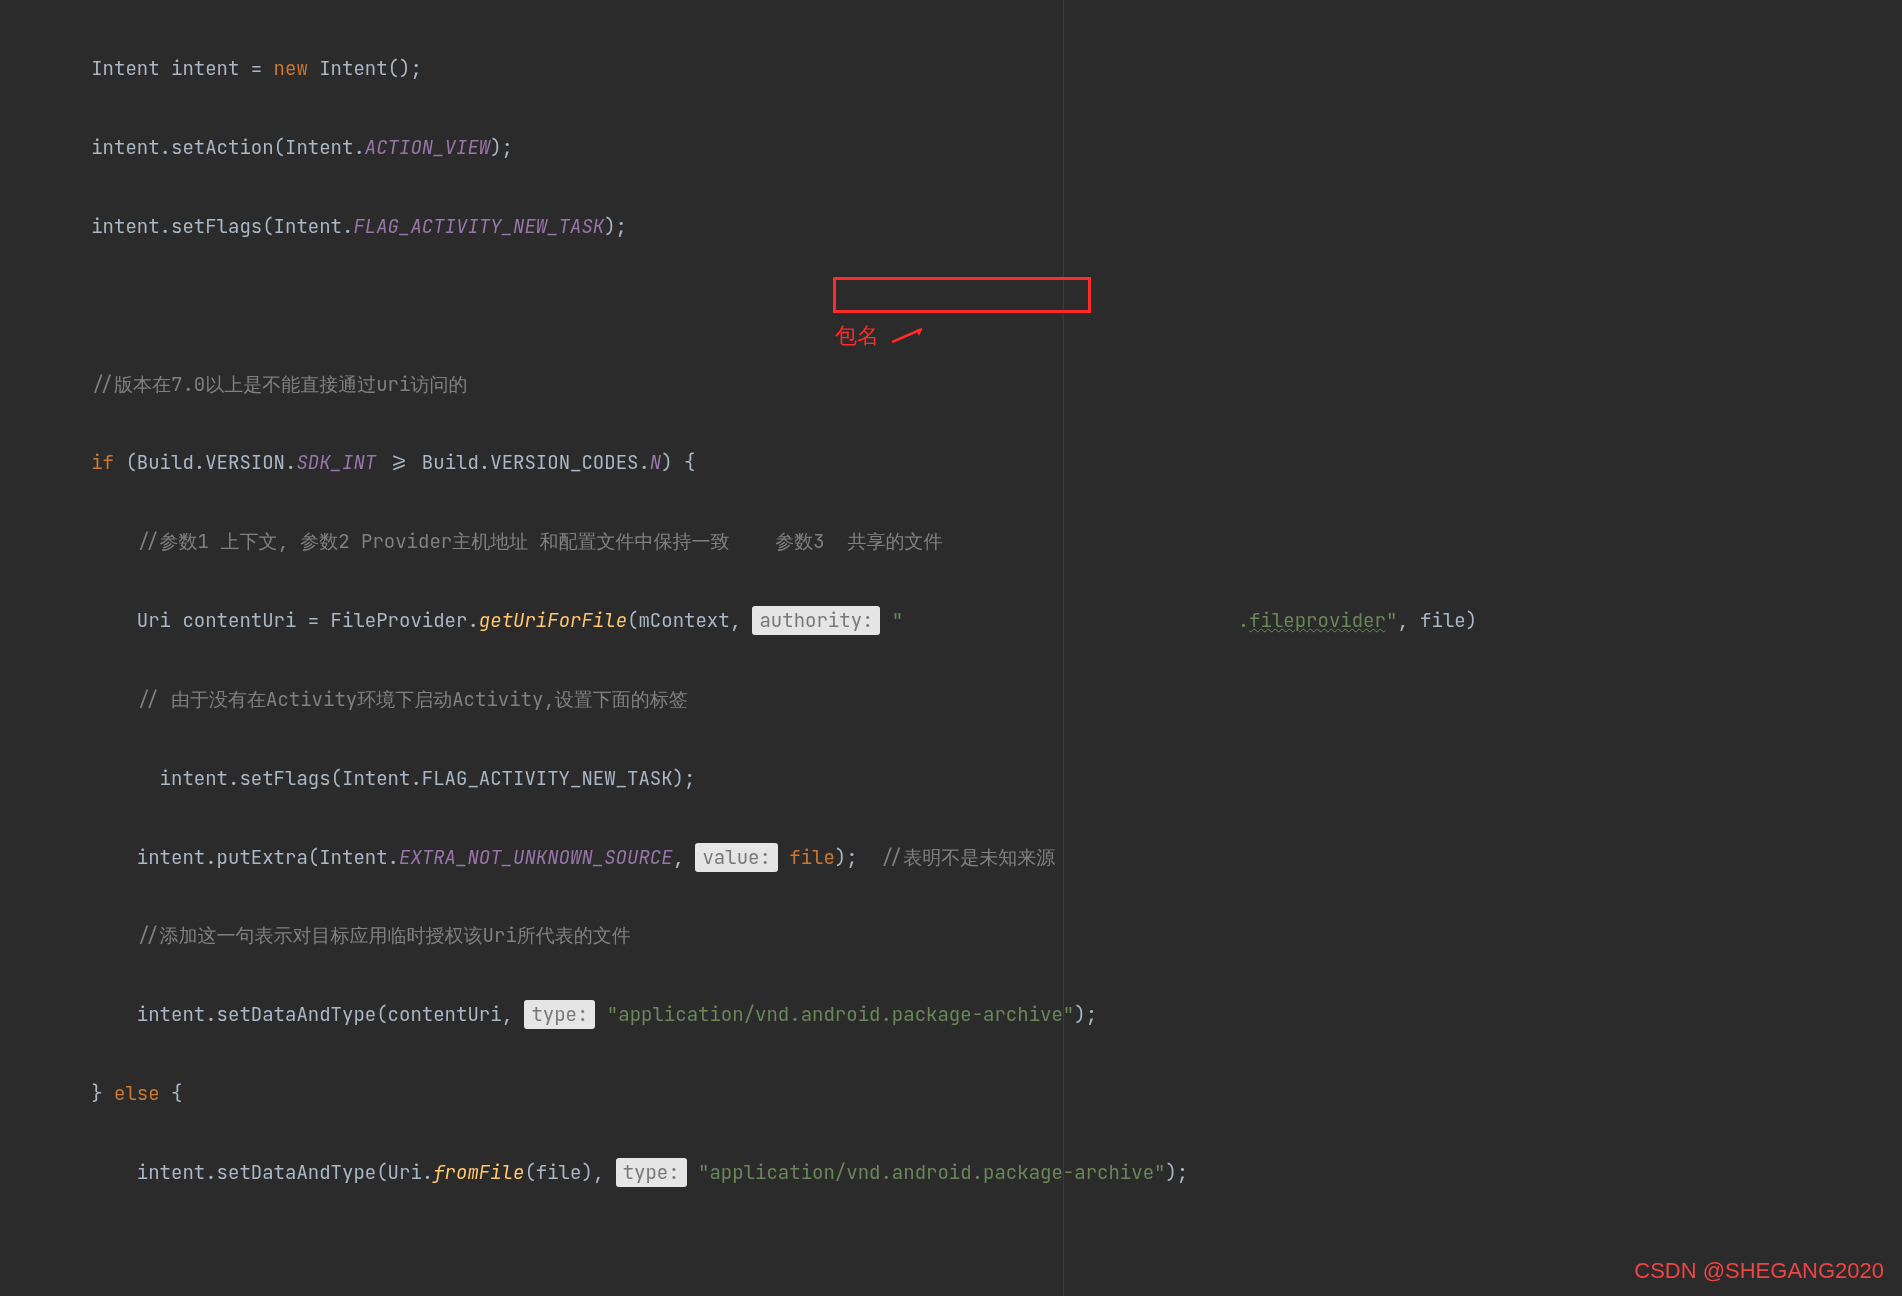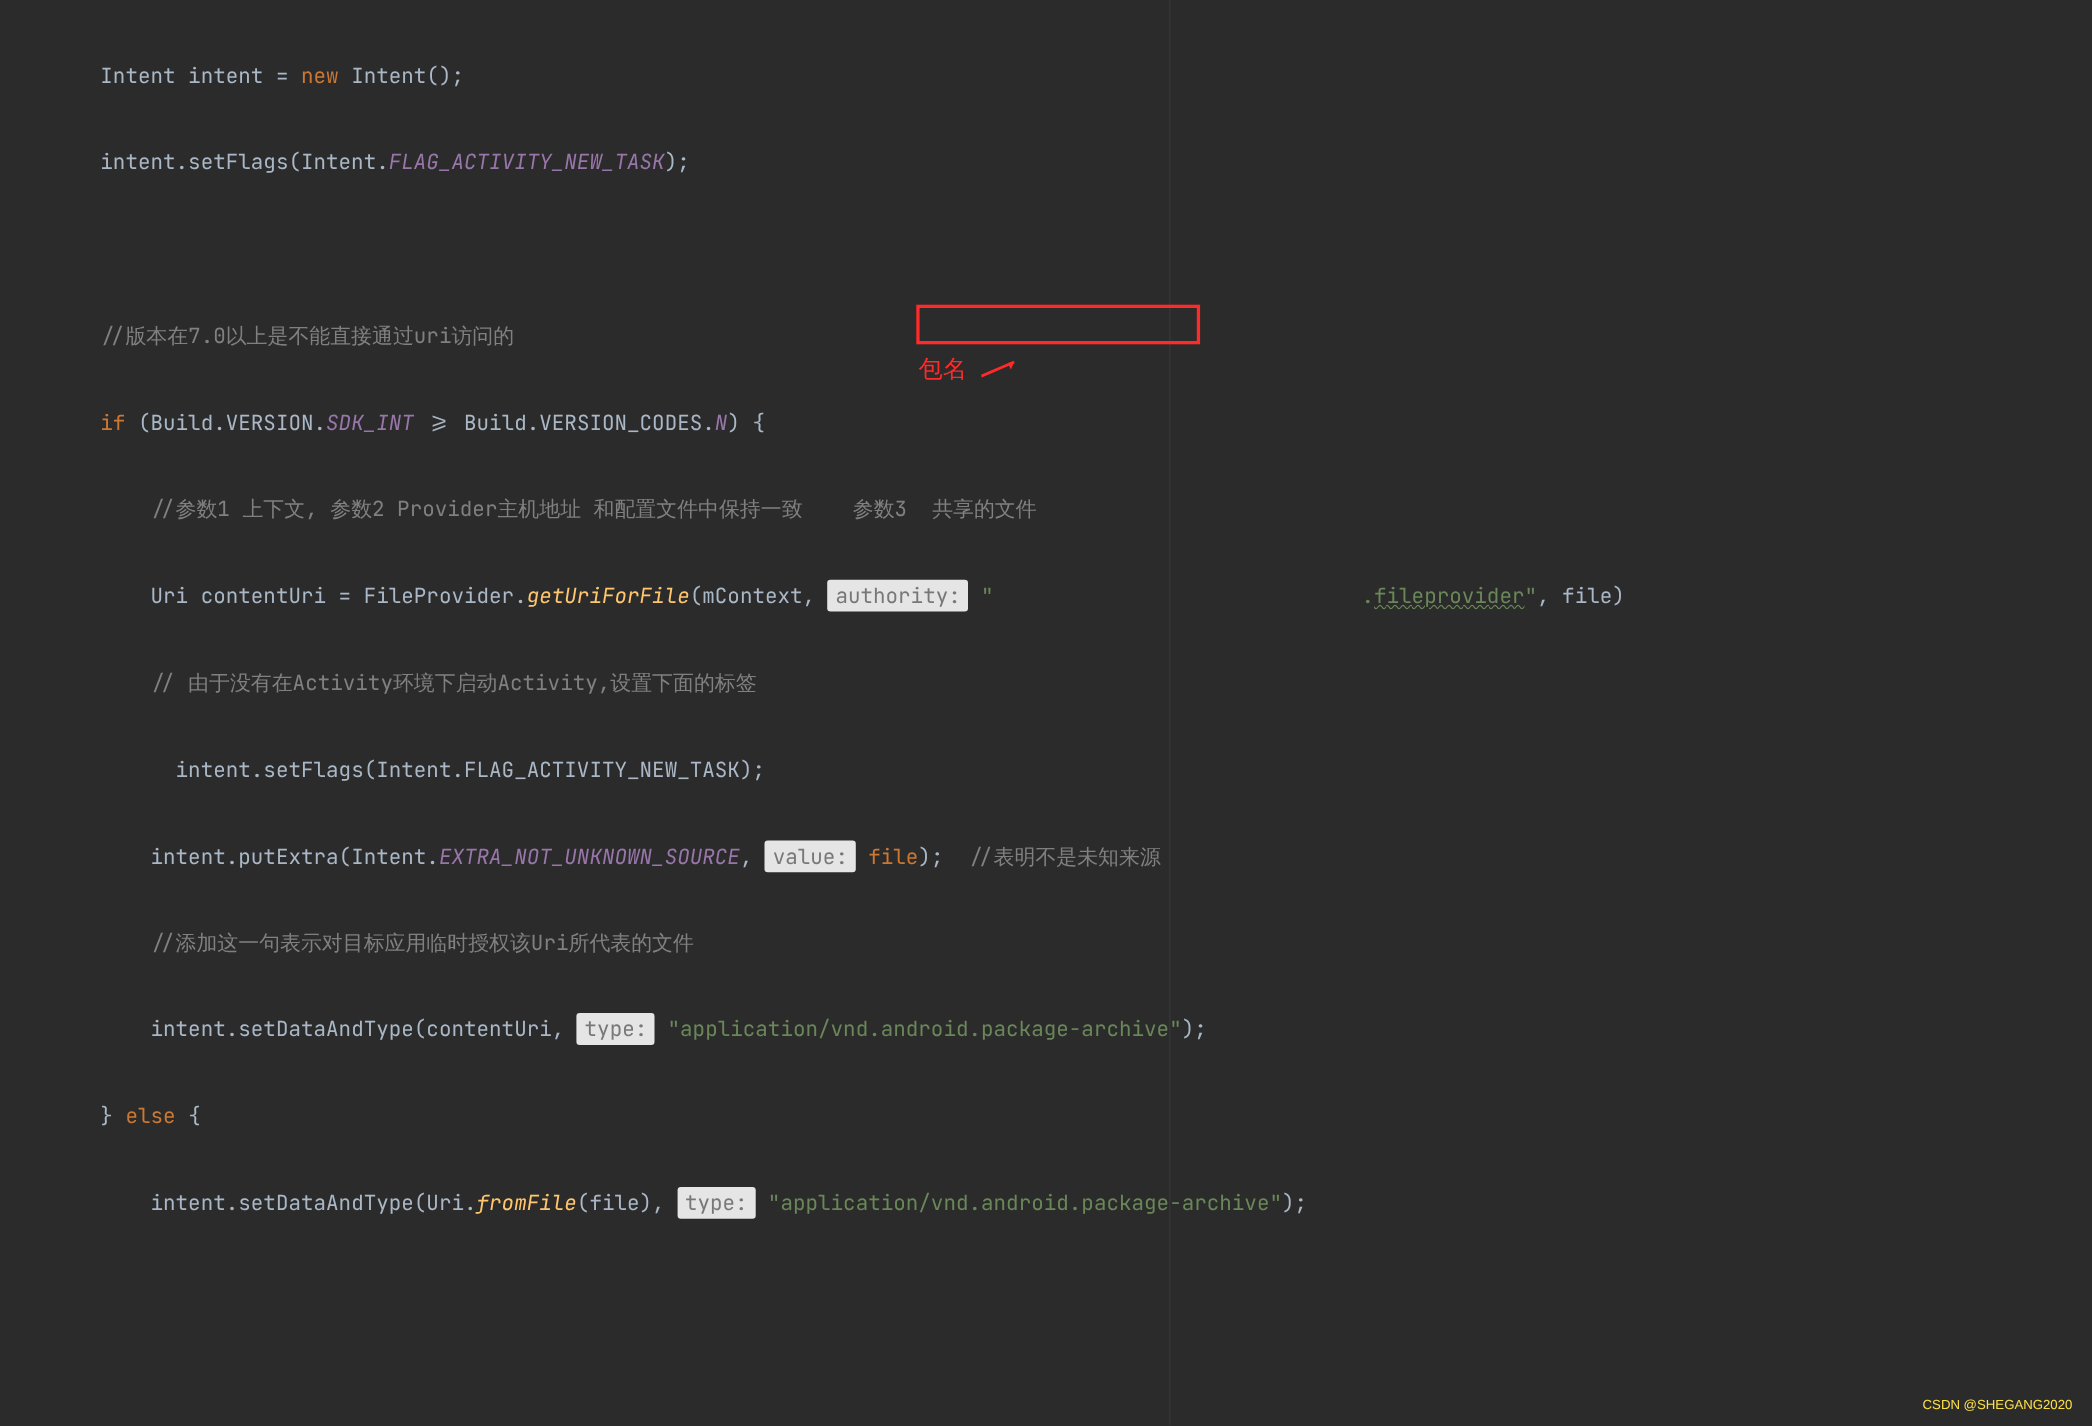--- a/index.html
+++ b/index.html
@@ -45,22 +45,22 @@
   .red-arrow {
     position: absolute;
     color: #ff2a2a;
     font-size: 22px;
     pointer-events: none;
   }
   .watermark {
     position: absolute;
     right: 18px;
     bottom: 12px;
-    color: #fde047;
-    font-size: 12px;
+    color: #ef4444;
+    font-size: 22px;
     font-family: Arial, sans-serif;
   }
   .right-margin {
     position: absolute;
     top: 0;
     bottom: 0;
     width: 1px;
     background: #3a3a3a;
   }
   .typo-underline {
@@ -69,20 +69,21 @@
     text-align: right;
   }
 </style>
 </head>
 <body>
 
 <div class="right-margin" style="left:1063px;"></div>
 
 <div class="code-area">
 <span class="line">        <span><span>Intent intent = </span><span class="kw">new</span><span> Intent();</span></span></span>
+<span class="line">        <span><span>intent.setAction(Intent.</span><span class="static-field">ACTION_VIEW</span><span>);</span></span></span>
 <span class="line">        <span><span>intent.setFlags(Intent.</span><span class="static-field">FLAG_ACTIVITY_NEW_TASK</span><span>);</span></span></span>
 <span class="line"> </span>
 <span class="line">        <span class="comment">//版本在7.0以上是不能直接通过uri访问的</span></span>
 <span class="line">        <span><span class="kw">if</span><span> (Build.VERSION.</span><span class="static-field">SDK_INT</span><span> &gt;= Build.VERSION_CODES.</span><span class="static-field">N</span><span>) {</span></span></span>
 <span class="line">            <span class="comment">//参数1 上下文, 参数2 Provider主机地址 和配置文件中保持一致    参数3  共享的文件</span></span>
 <span class="line">            <span><span>Uri contentUri = FileProvider.</span><span class="static-method">getUriForFile</span><span>(mContext, </span><span class="param-hint">authority:</span><span class="string"> "</span><span class="string" style="letter-spacing:19px;">           </span><span class="string">.</span><span class="string typo-underline">fileprovider</span><span class="string">"</span><span>, file)</span></span></span>
 <span class="line">            <span class="comment">// 由于没有在Activity环境下启动Activity,设置下面的标签</span></span>
 <span class="line">            <span>  intent.setFlags(Intent.FLAG_ACTIVITY_NEW_TASK);</span></span>
 <span class="line">            <span><span>intent.putExtra(Intent.</span><span class="static-field">EXTRA_NOT_UNKNOWN_SOURCE</span><span>, </span><span class="param-hint">value:</span><span> </span><span class="kw">file</span><span>);  </span><span class="comment">//表明不是未知来源</span></span></span>
 <span class="line">            <span class="comment">//添加这一句表示对目标应用临时授权该Uri所代表的文件</span></span>

